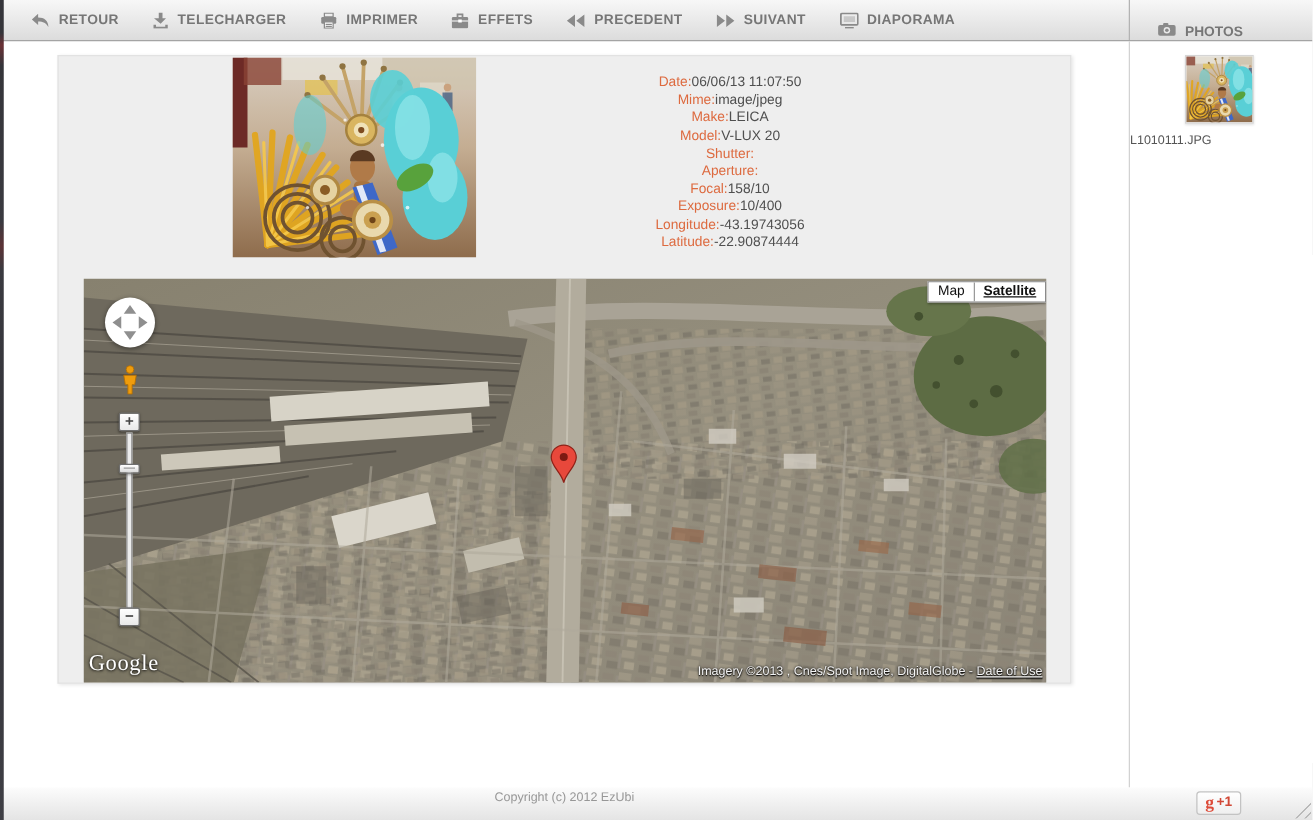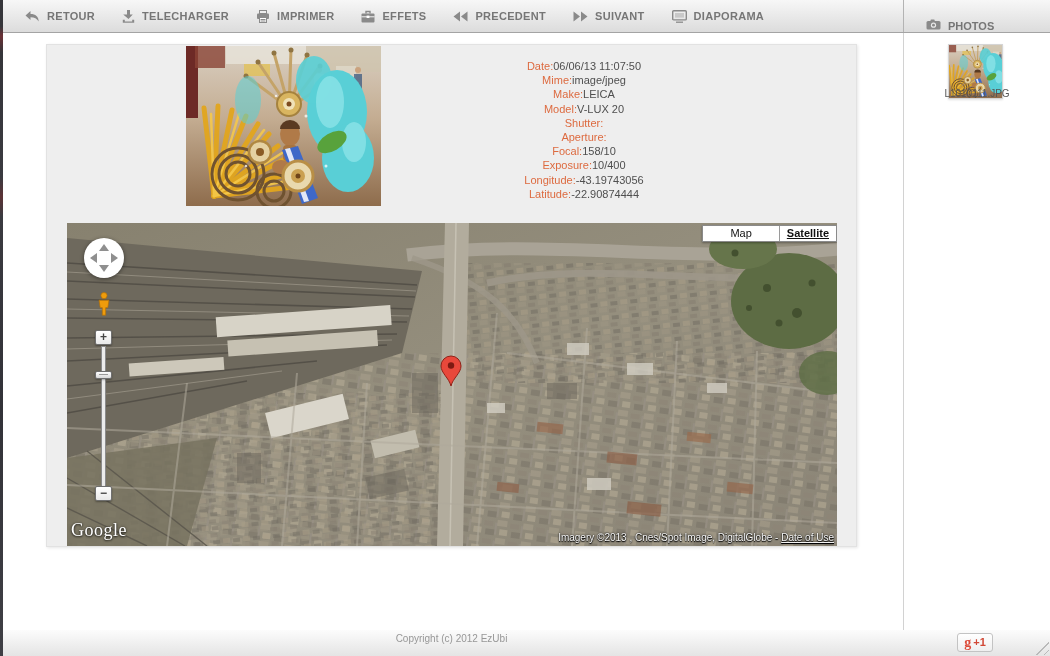--- a/index.html
+++ b/index.html
@@ -56,38 +56,38 @@
   .zoom-out { top:263px; }
   .zoom-track { position:absolute; left:34px; top:123px; width:3px; height:139px;
     background:#ececec; border:1px solid #8a8a8a; cursor:pointer; }
   .zoom-handle { position:absolute; left:28px; top:148px; width:17px; height:8px; box-sizing:border-box;
     background:linear-gradient(#ffffff,#d8d8d8); border:1px solid #6f6f6f; border-radius:2px; cursor:grab;
     box-shadow:0 1px 2px rgba(0,0,0,.3); }
   .zoom-handle::after { content:""; position:absolute; left:3px; right:3px; top:2px; height:1px; background:#9a9a9a; }
 
   .map-type { position:absolute; top:2px; right:0; display:flex; font-size:11px;
     border:1px solid #8a8a8a; background:#fff; box-shadow:0 1px 2px rgba(0,0,0,.35); }
-  .mt-btn { padding:1px 7px 2px; background:#fff; color:#111; cursor:pointer; white-space:nowrap;margin-left:20px; }
+  .mt-btn { padding:1px 7px 2px; background:#fff; color:#111; cursor:pointer; white-space:nowrap; }
   .mt-btn + .mt-btn { border-left:1px solid #9a9a9a; }
   .mt-btn.selected { font-weight:bold;text-decoration:underline; }
 
   .glogo { position:absolute; left:4px; bottom:5px; color:#fff; cursor:pointer;
     font-family:"Liberation Serif", serif; font-size:18px; letter-spacing:.5px;
     text-shadow:0 1px 2px rgba(0,0,0,.75), 0 0 3px rgba(0,0,0,.5); }
   .attrib { position:absolute; right:3px; bottom:3px; color:#f4f4f4; font-size:10px;
     text-shadow:0 0 2px #000, 0 1px 1px #000; white-space:nowrap; }
   .attrib .terms { text-decoration:underline; cursor:pointer; }
 
   
   .sidebar-divider { position:absolute; left:903px; top:33px; width:1px; height:597px; background:#d2d2d2; }
   .sidebar { position:absolute; left:904px; top:33px; width:146px; height:597px; }
   .thumb { position:absolute; left:44px; top:11px; width:53px; height:53px; box-sizing:content-box;
     border:1px solid #d5d5d5; background:#fff; cursor:pointer; box-shadow:0 1px 2px rgba(0,0,0,.12); }
   .thumb svg { display:block; }
-  .thumb-name { position:absolute; left:0; top:55px; width:146px; text-align:center;
+  .thumb-name { position:absolute; left:0; top:74px; width:146px; text-align:left;
     font-size:10px; color:#555; }
 
   
   .footer { position:absolute; left:0; top:630px; width:1050px; height:26px;
     background:linear-gradient(180deg,#fcfcfc,#e4e4e4); }
   .footer-center { position:absolute; left:0; top:3px; width:903px; text-align:center;
     font-size:10px; line-height:11px; color:#979797; }
   .footer-links .link { cursor:pointer; }
   .plusone { position:absolute; left:957px; top:3px; width:36px; height:19px; box-sizing:border-box;
     border:1px solid #c3c3c3; border-radius:3px; background:linear-gradient(#ffffff,#efefef);

